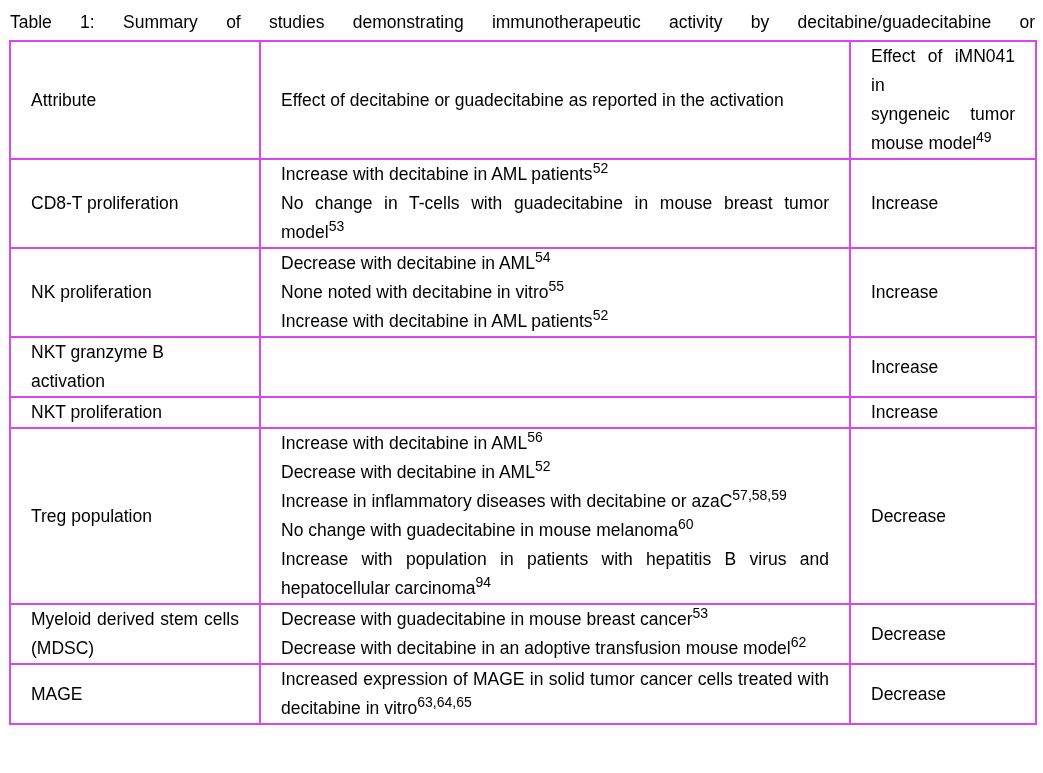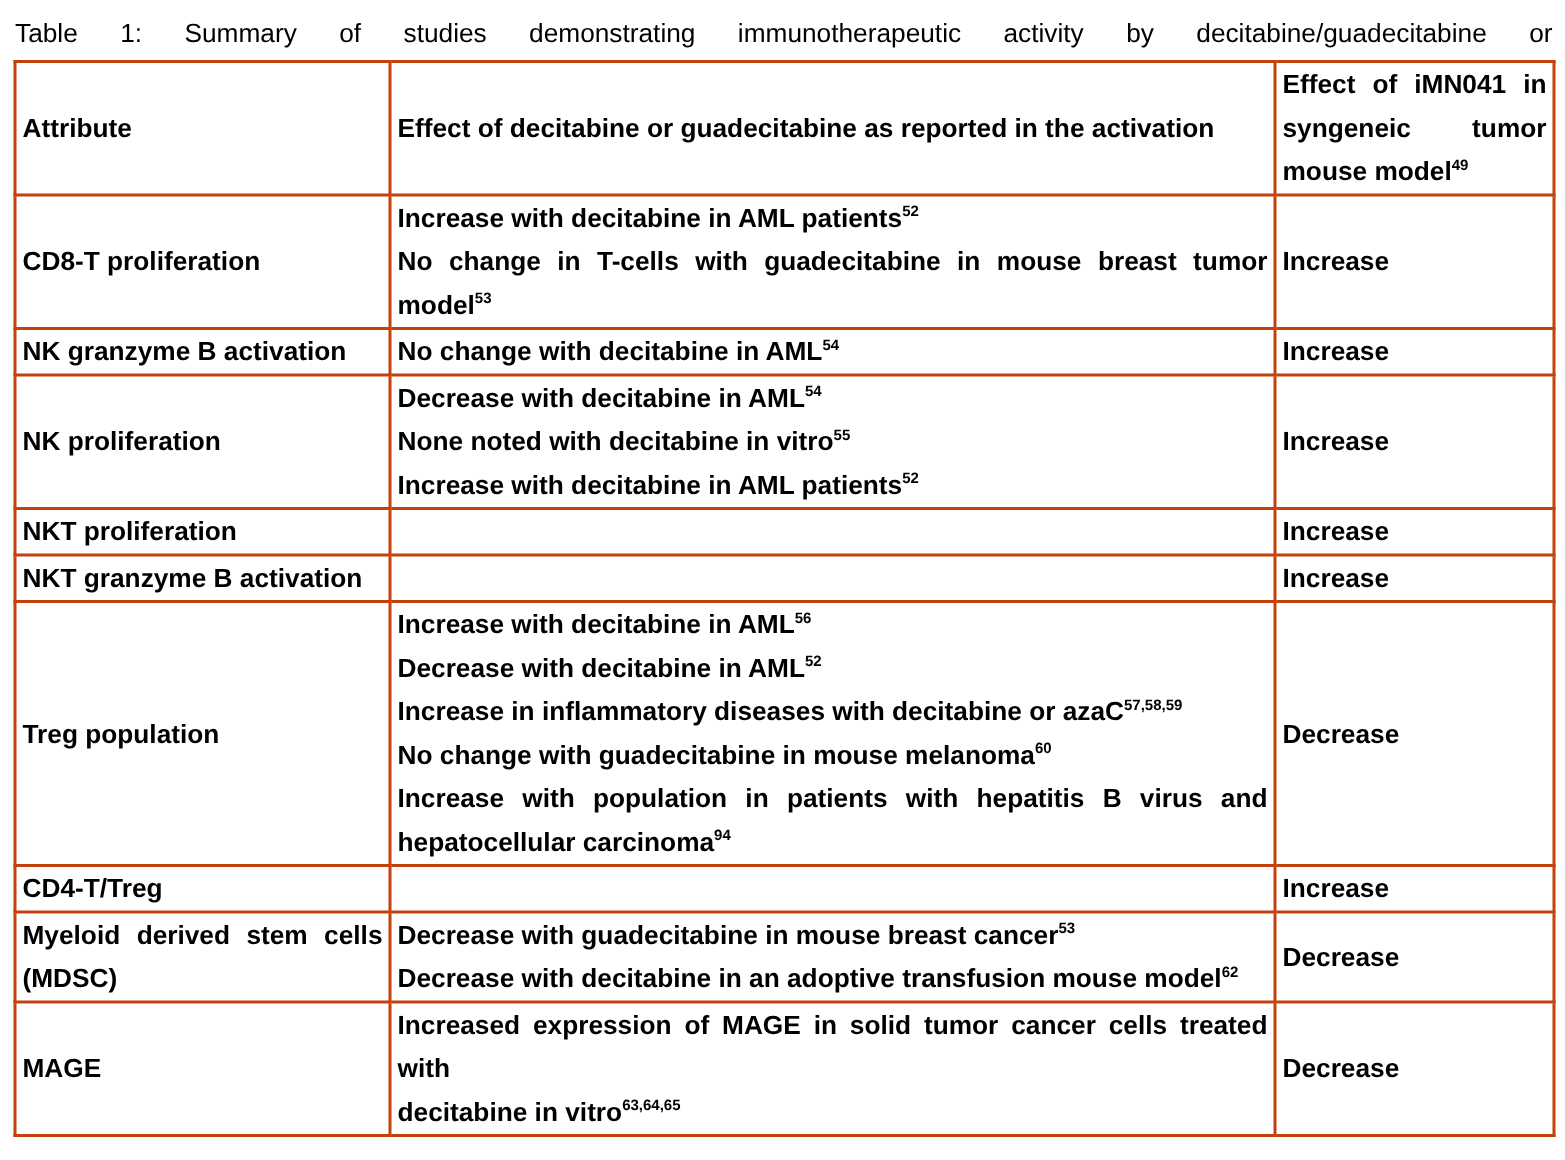--- a/index.html
+++ b/index.html
@@ -23,35 +23,35 @@
   }
   table.summary {
     border-collapse: collapse;
     width: 1026px;
     table-layout: fixed;
   }
   col.c1 { width: 250px; }
   col.c2 { width: 590px; }
   col.c3 { width: 186px; }
   th, td {
-    border: 2px solid #c2410c;
-    padding: 0 4px;
+    border: 2px solid #d946ef;
+    padding: 0 20px;
     font-size: 17.5px;
-    font-weight: bold;
+    font-weight: normal;
     line-height: 29px;
     vertical-align: middle;
     text-align: left;
     overflow: hidden;
   }
   .jline {
     text-align: justify;
     text-align-last: justify;
   }
   sup {
-    font-size: 10px;
+    font-size: 14px;
     line-height: 0;
     vertical-align: super;
   }
 </style>
 </head>
 <body>
 
 <div class="page">
   <div class="caption" id="caption">
       <div class="jline">Table 1: Summary of studies demonstrating immunotherapeutic activity by decitabine/guadecitabine or</div>
@@ -84,72 +84,56 @@
           </td>
           <td>
             <div>Increase with decitabine in AML patients<sup>52</sup></div>
             <div class="jline">No change in T-cells with guadecitabine in mouse breast tumor</div>
             <div>model<sup>53</sup></div>
           </td>
           <td>Increase</td>
         </tr>
         <tr>
           <td>
-            <div>NK granzyme B activation</div>
-          </td>
-          <td>
-            <div>No change with decitabine in AML<sup>54</sup></div>
-          </td>
-          <td>Increase</td>
-        </tr>
-        <tr>
-          <td>
             <div>NK proliferation</div>
           </td>
           <td>
             <div>Decrease with decitabine in AML<sup>54</sup></div>
             <div>None noted with decitabine in vitro<sup>55</sup></div>
             <div>Increase with decitabine in AML patients<sup>52</sup></div>
           </td>
           <td>Increase</td>
         </tr>
         <tr>
           <td>
-            <div>NKT proliferation</div>
+            <div>NKT granzyme B activation</div>
           </td>
           <td></td>
           <td>Increase</td>
         </tr>
         <tr>
           <td>
-            <div>NKT granzyme B activation</div>
+            <div>NKT proliferation</div>
           </td>
           <td></td>
           <td>Increase</td>
         </tr>
         <tr>
           <td>
             <div>Treg population</div>
           </td>
           <td>
             <div>Increase with decitabine in AML<sup>56</sup></div>
             <div>Decrease with decitabine in AML<sup>52</sup></div>
             <div>Increase in inflammatory diseases with decitabine or azaC<sup>57,58,59</sup></div>
             <div>No change with guadecitabine in mouse melanoma<sup>60</sup></div>
             <div class="jline">Increase with population in patients with hepatitis B virus and</div>
             <div>hepatocellular carcinoma<sup>94</sup></div>
           </td>
           <td>Decrease</td>
-        </tr>
-        <tr>
-          <td>
-            <div>CD4-T/Treg</div>
-          </td>
-          <td></td>
-          <td>Increase</td>
         </tr>
         <tr>
           <td>
             <div class="jline">Myeloid derived stem cells</div>
             <div>(MDSC)</div>
           </td>
           <td>
             <div>Decrease with guadecitabine in mouse breast cancer<sup>53</sup></div>
             <div>Decrease with decitabine in an adoptive transfusion mouse model<sup>62</sup></div>
           </td>

